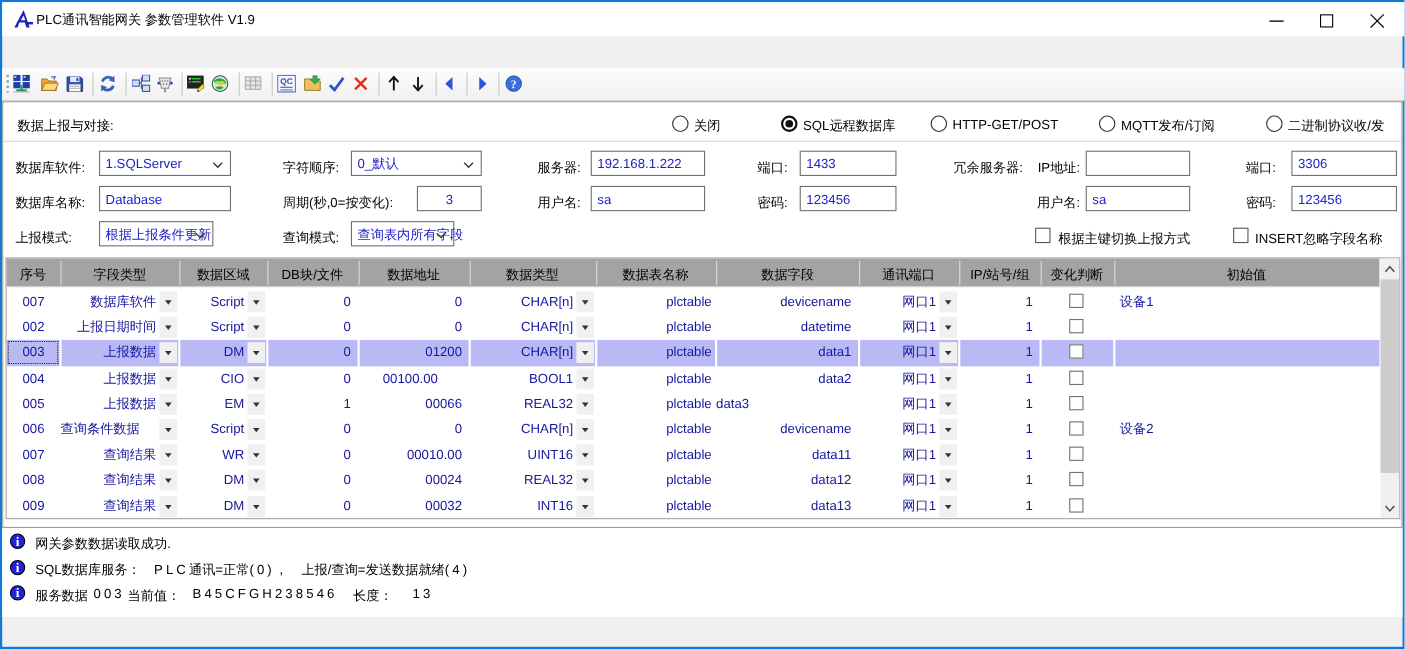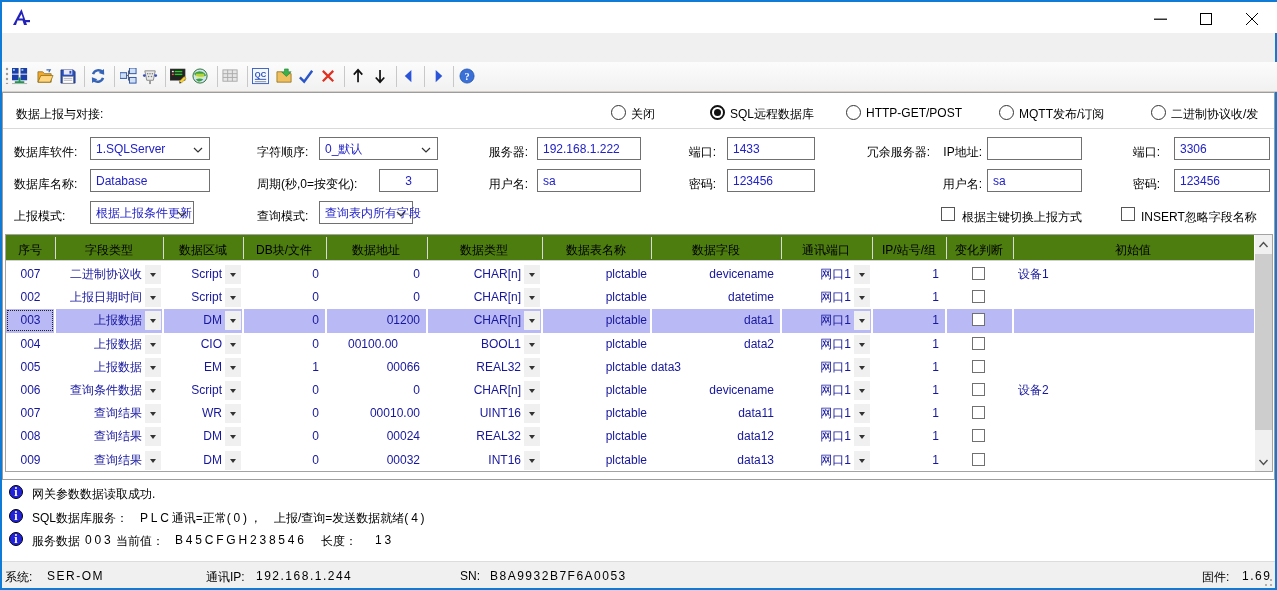--- a/index.html
+++ b/index.html
@@ -29,21 +29,21 @@
 .radio { position:absolute; width:15px; height:15px; border:1px solid #333;
   border-radius:50%; background:#fff; }
 .radio.sel { border:2px solid #111; }
 .radio.sel::after { content:""; position:absolute; left:2px; top:2px;
   width:7px; height:7px; background:#111; border-radius:50%; }
 .cb { position:absolute; width:14px; height:14px; border:1px solid #555; background:#fff; }
 
 #grid { left:2px; top:141px; width:1268px; height:238px;
   border:1px solid #a3a3a3; background:#fff; }
 #ghead { position:absolute; left:0; top:0; width:1248px; height:26px;
-  background:#4d7c0f; border-bottom:1px solid #d0d0d0; }
+  background:#a3a3a3; border-bottom:1px solid #d0d0d0; }
 .hsep { position:absolute; top:2px; width:1px; height:22px; background:#dadada; }
 .hlbl { position:absolute; top:7px; font-size:12px; color:#000; transform:translateX(-50%); white-space:nowrap; }
 .cell { position:absolute; font-size:12px; color:#16169e; line-height:23px; white-space:nowrap; }
 .selrow { position:absolute; background:#b9b9f6; }
 .dbtn { position:absolute; background:#f0f0f0; }
 .dbtn::after { content:""; position:absolute; left:4.5px; top:8px; border:3.5px solid transparent;
   border-top:4.5px solid #333; }
 .gcb { position:absolute; width:13px; height:13px; border:1px solid #707070; background:#fff; }
 
 #sbar { position:absolute; right:0; top:0; width:17px; height:236px; background:#f0f0f0; }
@@ -61,20 +61,21 @@
 .st { position:absolute; top:7px; font-size:12px; color:#000; white-space:nowrap; }
 .stv { letter-spacing:1.5px; }
 </style></head><body>
 <div id="win">
 
 <div class="abs" id="title"></div>
 <svg class="abs" style="left:10px;top:6px" width="19" height="20" viewBox="0 0 19 20">
  <path d="M9.5 1 L15 17 L12 17 L10.5 12.5 L5.5 12.5 L4 17 L1 17 Z M9.5 6 L7 10.5 L11 10.5 Z" fill="#2222bb"></path>
  <rect x="13" y="12" width="5" height="2.2" fill="#2222bb"></rect>
 </svg>
+<div class="abs" id="ttext">PLC通讯智能网关 参数管理软件 V1.9</div>
 <svg class="abs" style="left:1144px;top:3px" width="120" height="28" viewBox="0 0 120 28">
  <rect x="8" y="13.6" width="13" height="1.2" fill="#000"></rect>
  <rect x="54.5" y="8.5" width="11" height="11" fill="none" stroke="#000" stroke-width="1"></rect>
  <line x1="100" y1="8" x2="112" y2="20" stroke="#000" stroke-width="1"></line>
  <line x1="112" y1="8" x2="100" y2="20" stroke="#000" stroke-width="1"></line>
 </svg>
 
 
 <div class="abs" id="tbar">
 <svg class="ticon" style="left:2px;top:5px" width="6" height="20">
@@ -271,21 +272,21 @@
 <div class="hsep" style="left:320px"></div>
 <div class="hsep" style="left:421px"></div>
 <div class="hsep" style="left:536px"></div>
 <div class="hsep" style="left:645px"></div>
 <div class="hsep" style="left:775px"></div>
 <div class="hsep" style="left:866px"></div>
 <div class="hsep" style="left:940px"></div>
 <div class="hsep" style="left:1007px"></div>
 </div>
 <div class="cell" style="left:0;top:28.0px;width:49px;text-align:center">007</div>
-<div class="cell" style="left:49px;top:28.0px;width:87px;text-align:right">二进制协议收</div>
+<div class="cell" style="left:49px;top:28.0px;width:87px;text-align:right">数据库软件</div>
 <div class="dbtn" style="left:139px;top:30.0px;width:16px;height:19px"></div>
 <div class="cell" style="left:157px;top:28.0px;width:59px;text-align:right">Script</div>
 <div class="dbtn" style="left:219px;top:30.0px;width:16px;height:19px"></div>
 <div class="cell" style="left:237px;top:28.0px;width:76px;text-align:right">0</div>
 <div class="cell" style="left:320px;top:28.0px;width:94px;text-align:right">0</div>
 <div class="cell" style="left:421px;top:28.0px;width:94px;text-align:right">CHAR[n]</div>
 <div class="dbtn" style="left:518px;top:30.0px;width:16px;height:19px"></div>
 <div class="cell" style="left:536px;top:28.0px;width:105px;text-align:right">plctable</div>
 <div class="cell" style="left:645px;top:28.0px;width:123px;text-align:right">devicename</div>
 <div class="cell" style="left:775px;top:28.0px;width:70px;text-align:right">网口1</div>
@@ -360,21 +361,21 @@
 <div class="cell" style="left:320px;top:120.8px;width:94px;text-align:right">00066</div>
 <div class="cell" style="left:421px;top:120.8px;width:94px;text-align:right">REAL32</div>
 <div class="dbtn" style="left:518px;top:122.8px;width:16px;height:19px"></div>
 <div class="cell" style="left:536px;top:120.8px;width:105px;text-align:right">plctable</div>
 <div class="cell" style="left:645px;top:120.8px;width:123px;text-align:left">data3</div>
 <div class="cell" style="left:775px;top:120.8px;width:70px;text-align:right">网口1</div>
 <div class="dbtn" style="left:848px;top:122.8px;width:16px;height:19px"></div>
 <div class="cell" style="left:866px;top:120.8px;width:67px;text-align:right">1</div>
 <div class="gcb" style="left:966px;top:124.8px"></div>
 <div class="cell" style="left:0;top:144.0px;width:49px;text-align:center">006</div>
-<div class="cell" style="left:49px;top:144.0px;width:87px;text-align:right">查询条件数据</div>
+<div class="cell" style="left:49px;top:144.0px;width:87px;">查询条件数据</div>
 <div class="dbtn" style="left:139px;top:146.0px;width:16px;height:19px"></div>
 <div class="cell" style="left:157px;top:144.0px;width:59px;text-align:right">Script</div>
 <div class="dbtn" style="left:219px;top:146.0px;width:16px;height:19px"></div>
 <div class="cell" style="left:237px;top:144.0px;width:76px;text-align:right">0</div>
 <div class="cell" style="left:320px;top:144.0px;width:94px;text-align:right">0</div>
 <div class="cell" style="left:421px;top:144.0px;width:94px;text-align:right">CHAR[n]</div>
 <div class="dbtn" style="left:518px;top:146.0px;width:16px;height:19px"></div>
 <div class="cell" style="left:536px;top:144.0px;width:105px;text-align:right">plctable</div>
 <div class="cell" style="left:645px;top:144.0px;width:123px;text-align:right">devicename</div>
 <div class="cell" style="left:775px;top:144.0px;width:70px;text-align:right">网口1</div>
@@ -450,30 +451,13 @@
 <div class="mtext" style="left:138px;top:30px"><span class="lat">PLC</span>通讯=正常<span class="lat">(0)</span>，</div>
 <div class="mtext" style="left:272px;top:30px">上报/查询=发送数据就绪<span class="lat">(4)</span></div>
 <div class="mtext" style="left:30px;top:53px">服务数据</div>
 <div class="mtext lat" style="left:83px;top:53px">003</div>
 <div class="mtext" style="left:114px;top:53px">当前值：</div>
 <div class="mtext lat" style="left:173px;top:53px">B45CFGH238546</div>
 <div class="mtext" style="left:319px;top:53px">长度：</div>
 <div class="mtext lat" style="left:373px;top:53px">13</div>
 </div>
 
-<div class="abs" id="sbar2">
-<span class="st" style="left:3px">系统:</span>
-<span class="st stv" style="left:45px">SER-OM</span>
-<span class="st" style="left:204px">通讯IP:</span>
-<span class="st stv" style="left:254px">192.168.1.244</span>
-<span class="st" style="left:458px">SN:</span>
-<span class="st stv" style="left:488px">B8A9932B7F6A0053</span>
-<span class="st" style="left:1200px">固件:</span>
-<span class="st stv" style="left:1240px">1.69</span>
-<svg class="abs" style="right:1px;top:13px" width="13" height="13">
-        <g fill="#b0b0b0">
-          <rect x="9" y="9" width="2" height="2"></rect>
-          <rect x="9" y="4" width="2" height="2"></rect>
-          <rect x="4" y="9" width="2" height="2"></rect>
-        </g>
-      </svg>
-</div>
 
 </div>
 </body></html>

